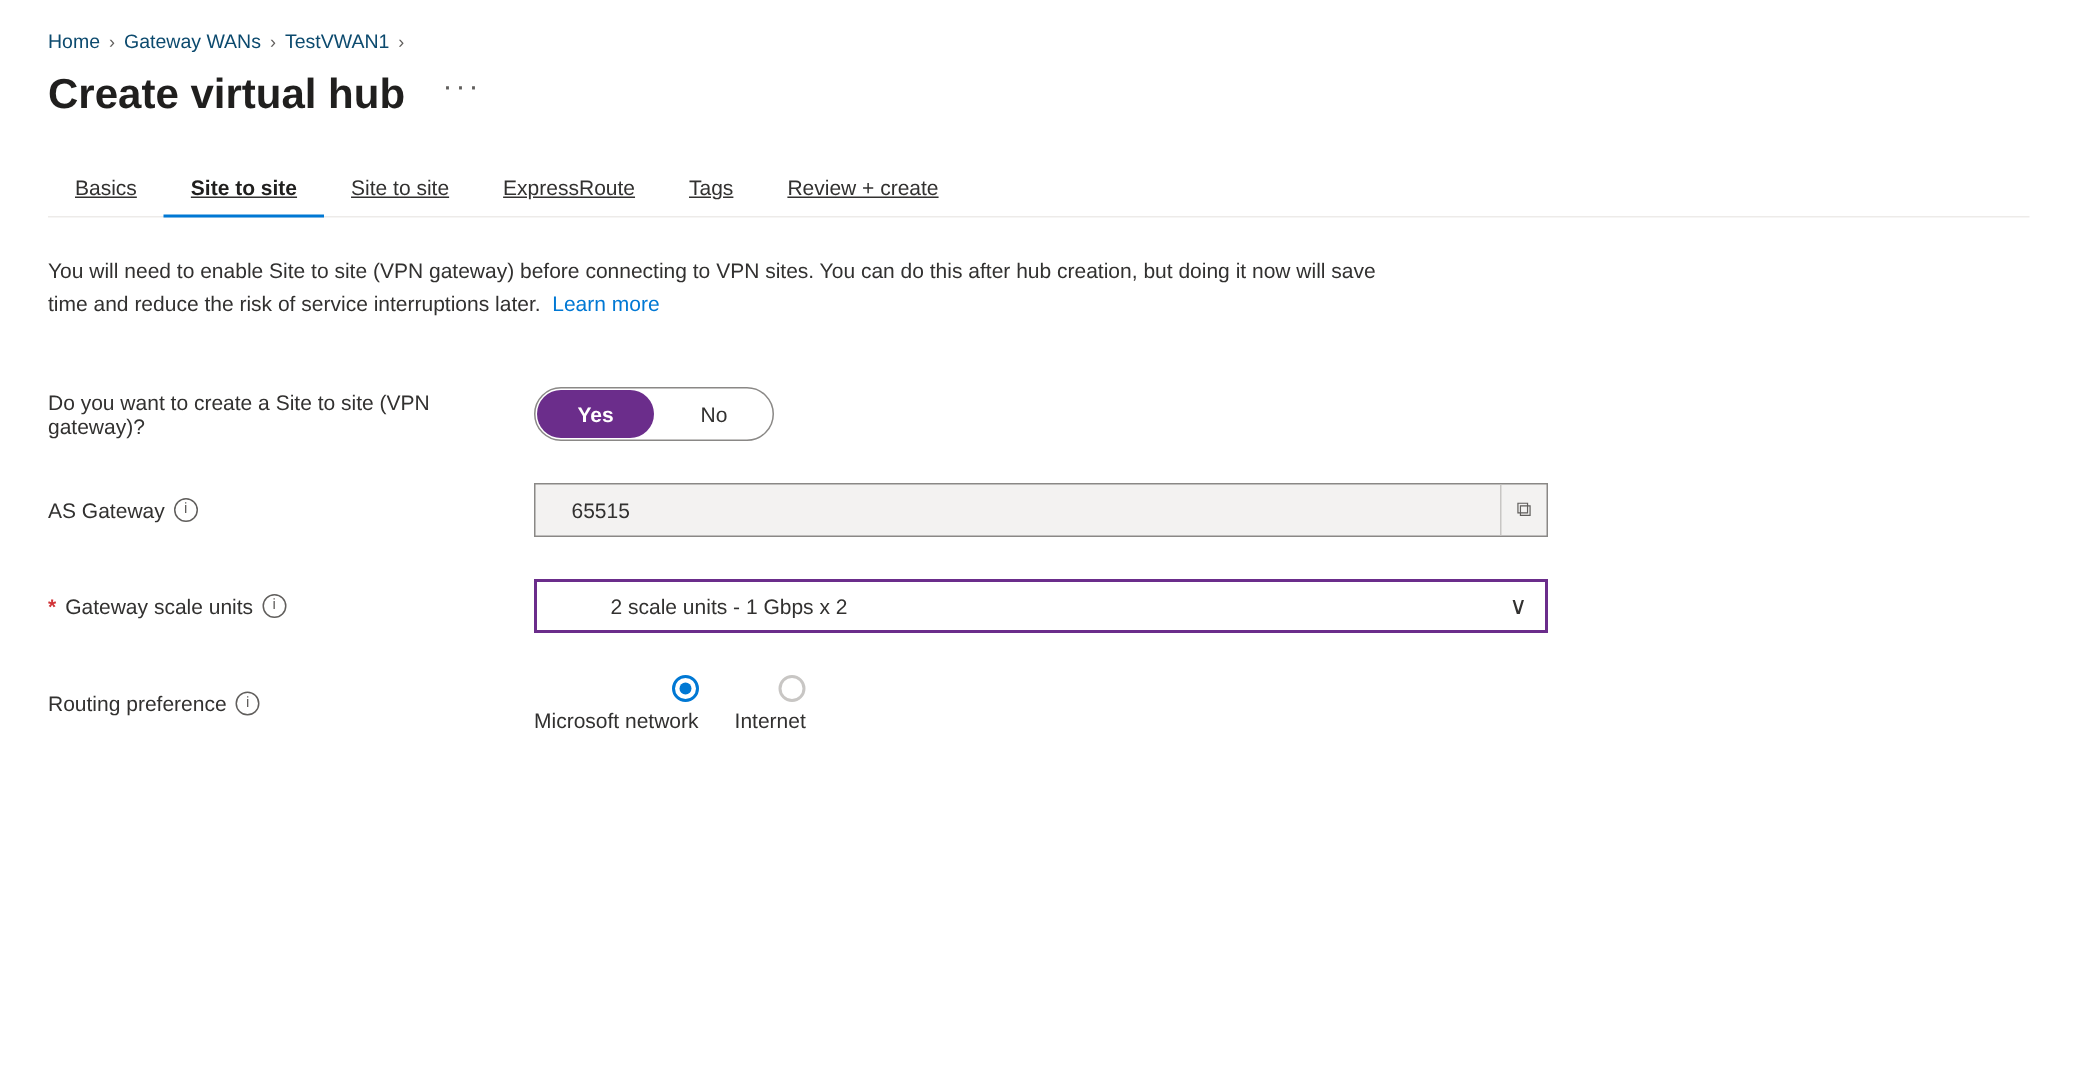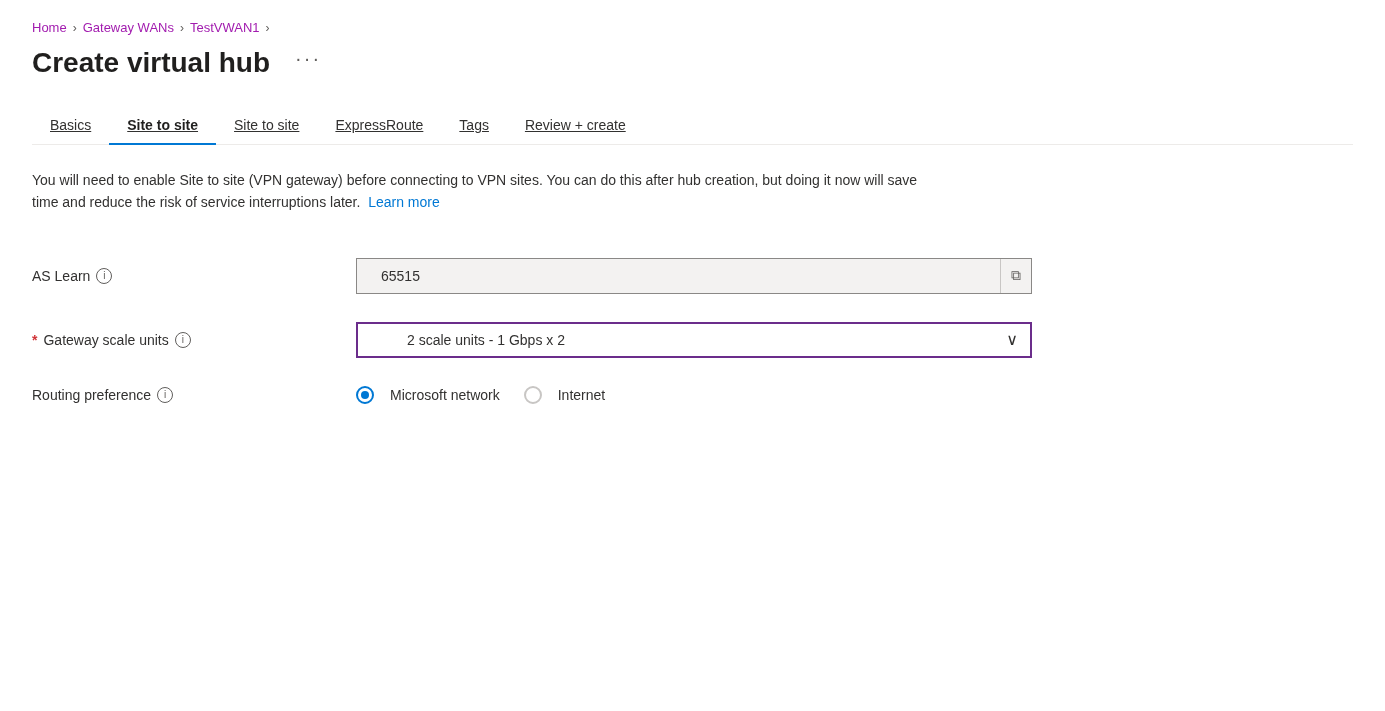--- a/index.html
+++ b/index.html
@@ -13,21 +13,21 @@
 
     
     .breadcrumb {
       display: flex;
       align-items: center;
       gap: 6px;
       font-size: 13px;
       margin-bottom: 12px;
     }
     .breadcrumb a {
-      color: #a21caf;
+      color: #0c4a6e;
       text-decoration: none;
     }
     .breadcrumb-sep {
       color: #605e5c;
       font-size: 12px;
     }
 
     
     .page-title {
       display: flex;
@@ -216,23 +216,24 @@
     }
 
     
     .radio-group {
       display: flex;
       align-items: center;
       gap: 24px;
     }
     .radio-option {
       display: flex;
-      align-items: center;
-      gap: 16px;
-      cursor: pointer;
+      align-items: flex-end;
+      gap: 4px;
+      cursor: pointer;
+      flex-direction: column;
     }
     .radio-circle {
       width: 18px;
       height: 18px;
       border: 2px solid #c8c6c4;
       border-radius: 50%;
       display: flex;
       align-items: center;
       justify-content: center;
       flex-shrink: 0;
@@ -277,24 +278,35 @@
   <div class="tab">Review + create</div>
 </div>
 
 <p class="description">
   <span>You will need to enable Site to site (VPN gateway) before connecting to VPN sites. You can do this after hub creation, but doing it now will save time and reduce the risk of service interruptions later.</span>
   &nbsp;<a href="#">Learn more</a>
 </p>
 
 <div class="form-section">
 
-
   <div class="form-row">
     <div class="form-label">
-      <span>AS Learn</span>
+      <span>Do you want to create a Site to site (VPN gateway)?</span>
+    </div>
+    <div class="form-control">
+      <div class="toggle-group">
+        <button class="toggle-btn active">Yes</button>
+        <button class="toggle-btn">No</button>
+      </div>
+    </div>
+  </div>
+
+  <div class="form-row">
+    <div class="form-label">
+      <span>AS Gateway</span>
       <span class="info-icon">i</span>
     </div>
     <div class="form-control">
       <div class="input-with-copy">
         <input type="text" value="65515" style="">
         <span class="copy-icon">⧉</span>
       </div>
     </div>
   </div>
 

